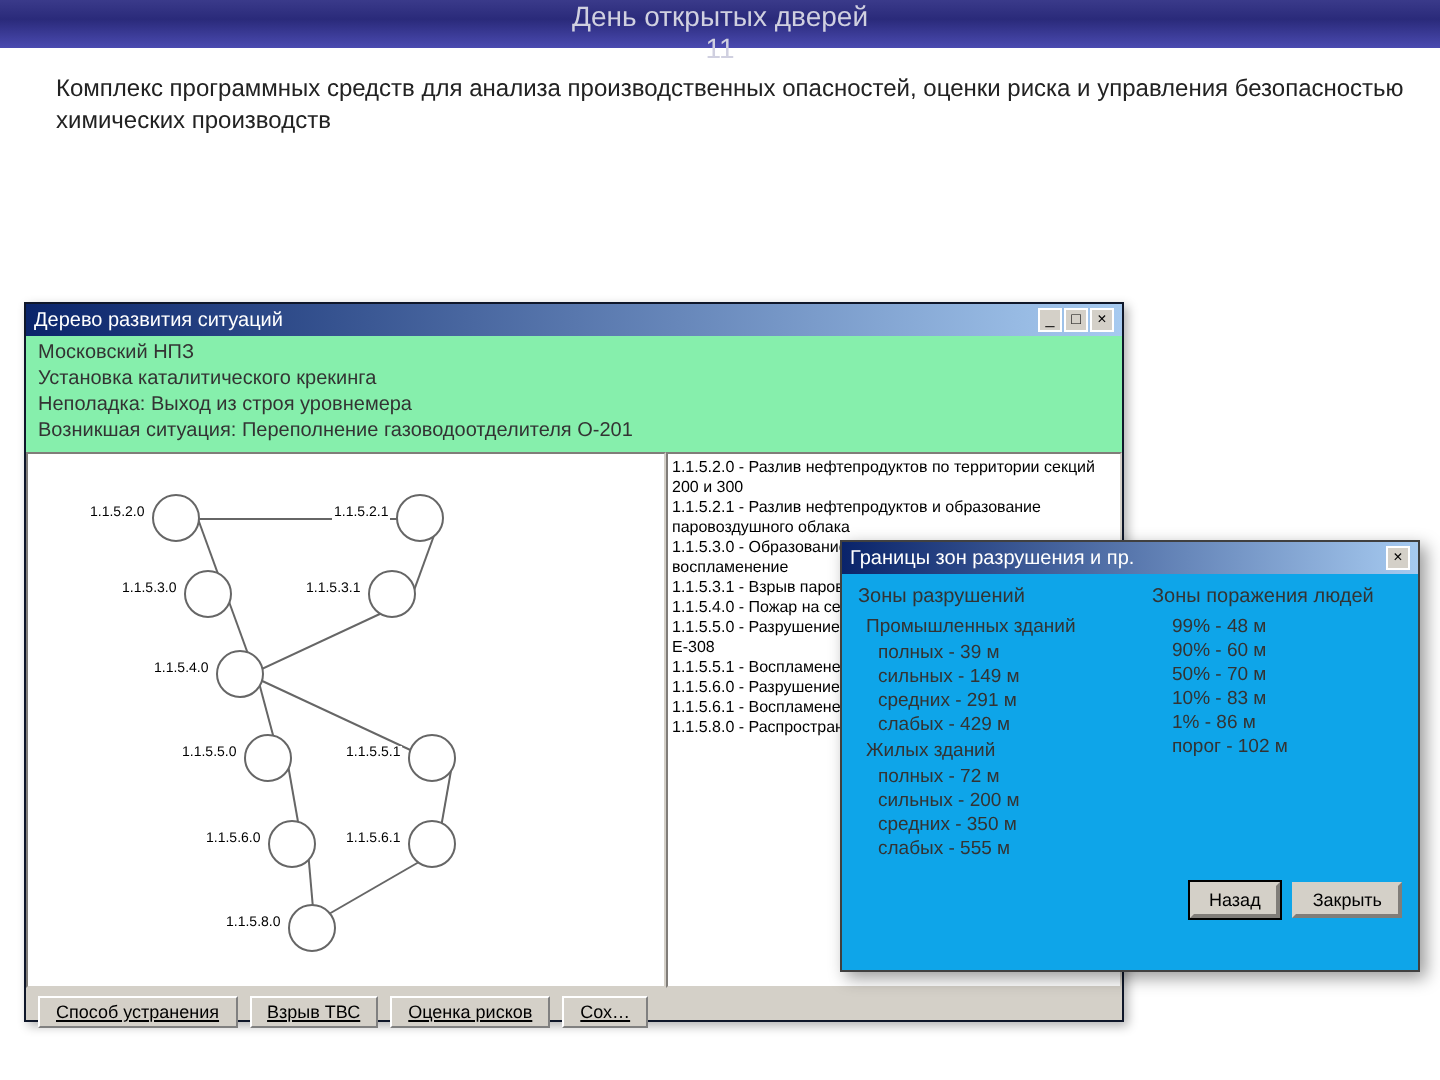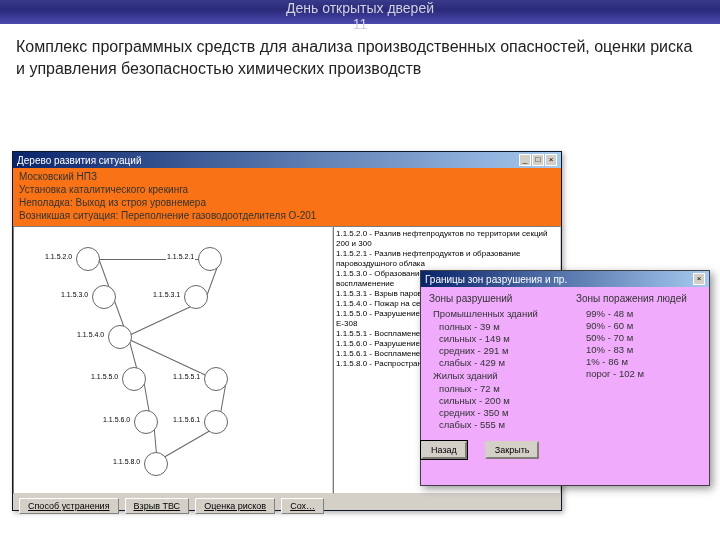--- a/index.html
+++ b/index.html
@@ -1,46 +1,46 @@
 <!DOCTYPE html>
 <html><head>
 <meta charset="utf-8">
 <style>
   * { box-sizing: border-box; margin: 0; padding: 0; }
   body { font-family: Arial, sans-serif; width: 720px; height: 540px; background: #fff; position: relative; overflow: hidden; }
   .header-bar { height: 24px; background: linear-gradient(to bottom, #3a3a8a 0%, #2a2a7a 40%, #4a4ab0 100%); display: flex; align-items: center; padding: 0 12px; color: #d0d0e0; font-size: 14px; justify-content: space-between; flex-direction: column; }
-  .main-title { padding: 12px 16px 8px 16px; font-size: 16px; line-height: 1.35; color: #222; }
+  .main-title { padding: 12px 16px 8px 28px; font-size: 12px; line-height: 1.35; color: #222; }
   
   
   .win1 { position: absolute; left: 12px; top: 151px; width: 550px; height: 360px; background: #d4d0c8; border: 1px solid #0f172a; box-shadow: 2px 2px 5px rgba(0,0,0,0.3); font-size: 10px; }
   .titlebar { background: linear-gradient(to right, #0a246a, #a6caf0); color: #fff; padding: 2px 4px; display: flex; align-items: center; justify-content: space-between; font-size: 10px; height: 16px; }
   .titlebar-btns { display: flex; gap: 1px; }
   .titlebar-btn { width: 12px; height: 12px; background: #d4d0c8; border: 1px solid #fff; font-size: 8px; line-height: 10px; text-align: center; color: #000; cursor: pointer; }
-  .win1-top { padding: 3px 6px; color: #333; background: #f97316; }
+  .win1-top { padding: 3px 6px; color: #333; background: #86efac; }
   .win1-top div { margin-bottom: 2px; }
   .win1-body { display: flex; height: 268px; }
   .tree-canvas { width: 320px; height: 100%; background: #fff; border: 1px inset #d4d0c8; position: relative; }
   .event-list { flex: 1; background: #fff; border: 1px inset #d4d0c8; padding: 2px; font-size: 8px; line-height: 1.25; color: #000; overflow: hidden; }
   .event-list div { white-space: normal; margin-bottom: 0; }
   .win1-buttons { padding: 4px 6px; display: flex; gap: 6px; text-decoration: underline; }
   .winbtn { background: #d4d0c8; border: 1px solid #808080; border-top-color: #fff; border-left-color: #fff; padding: 2px 8px; font-size: 9px; cursor: pointer; }
   
   .node { position: absolute; width: 24px; height: 24px; border: 1px solid #666; border-radius: 50%; background: #fff; }
   .node-label { position: absolute; font-size: 7px; color: #000; background: #fff; padding: 0 1px; }
   .edge { position: absolute; background: #666; height: 1px; transform-origin: left center; }
   
   
-  .win2 { position: absolute; left: 420px; top: 270px; width: 290px; height: 216px; background: #f0abfc; border: 1px solid #404040; box-shadow: 3px 3px 8px rgba(0,0,0,0.4); font-size: 10px; }
+  .win2 { position: absolute; left: 420px; top: 270px; width: 290px; height: 216px; background: #0ea5e9; border: 1px solid #404040; box-shadow: 3px 3px 8px rgba(0,0,0,0.4); font-size: 10px; }
   .win2-body { display: flex; padding: 6px 8px; gap: 22px; flex:1; }
   .col { flex: 1; color: #333; }
   .col h4 { font-weight: normal; font-size: 10px; margin-bottom: 4px; }
   .col .row { padding-left: 10px; margin-bottom: 1px; font-size: 9.5px; }
   .col .sub { padding-left: 4px; margin-top: 2px; margin-bottom: 2px; font-size: 9.5px; }
   .radius-row { text-align: right; padding: 0 8px 4px 0; font-size: 9.5px; color: #333; }
-  .win2-buttons { display: flex; gap: 18px; padding: 4px 8px 8px 0; }
+  .win2-buttons { display: flex; justify-content: flex-end; gap: 6px; padding: 4px 8px 8px 0; }
   .win2-buttons .winbtn { border: 2px outset #d4d0c8; }
   .win2-buttons .winbtn.default { box-shadow: 0 0 0 1px #000; }
 </style>
 </head>
 <body>
 
 <div class="header-bar">
   <span>День открытых дверей</span>
   <span>11</span>
 </div>

